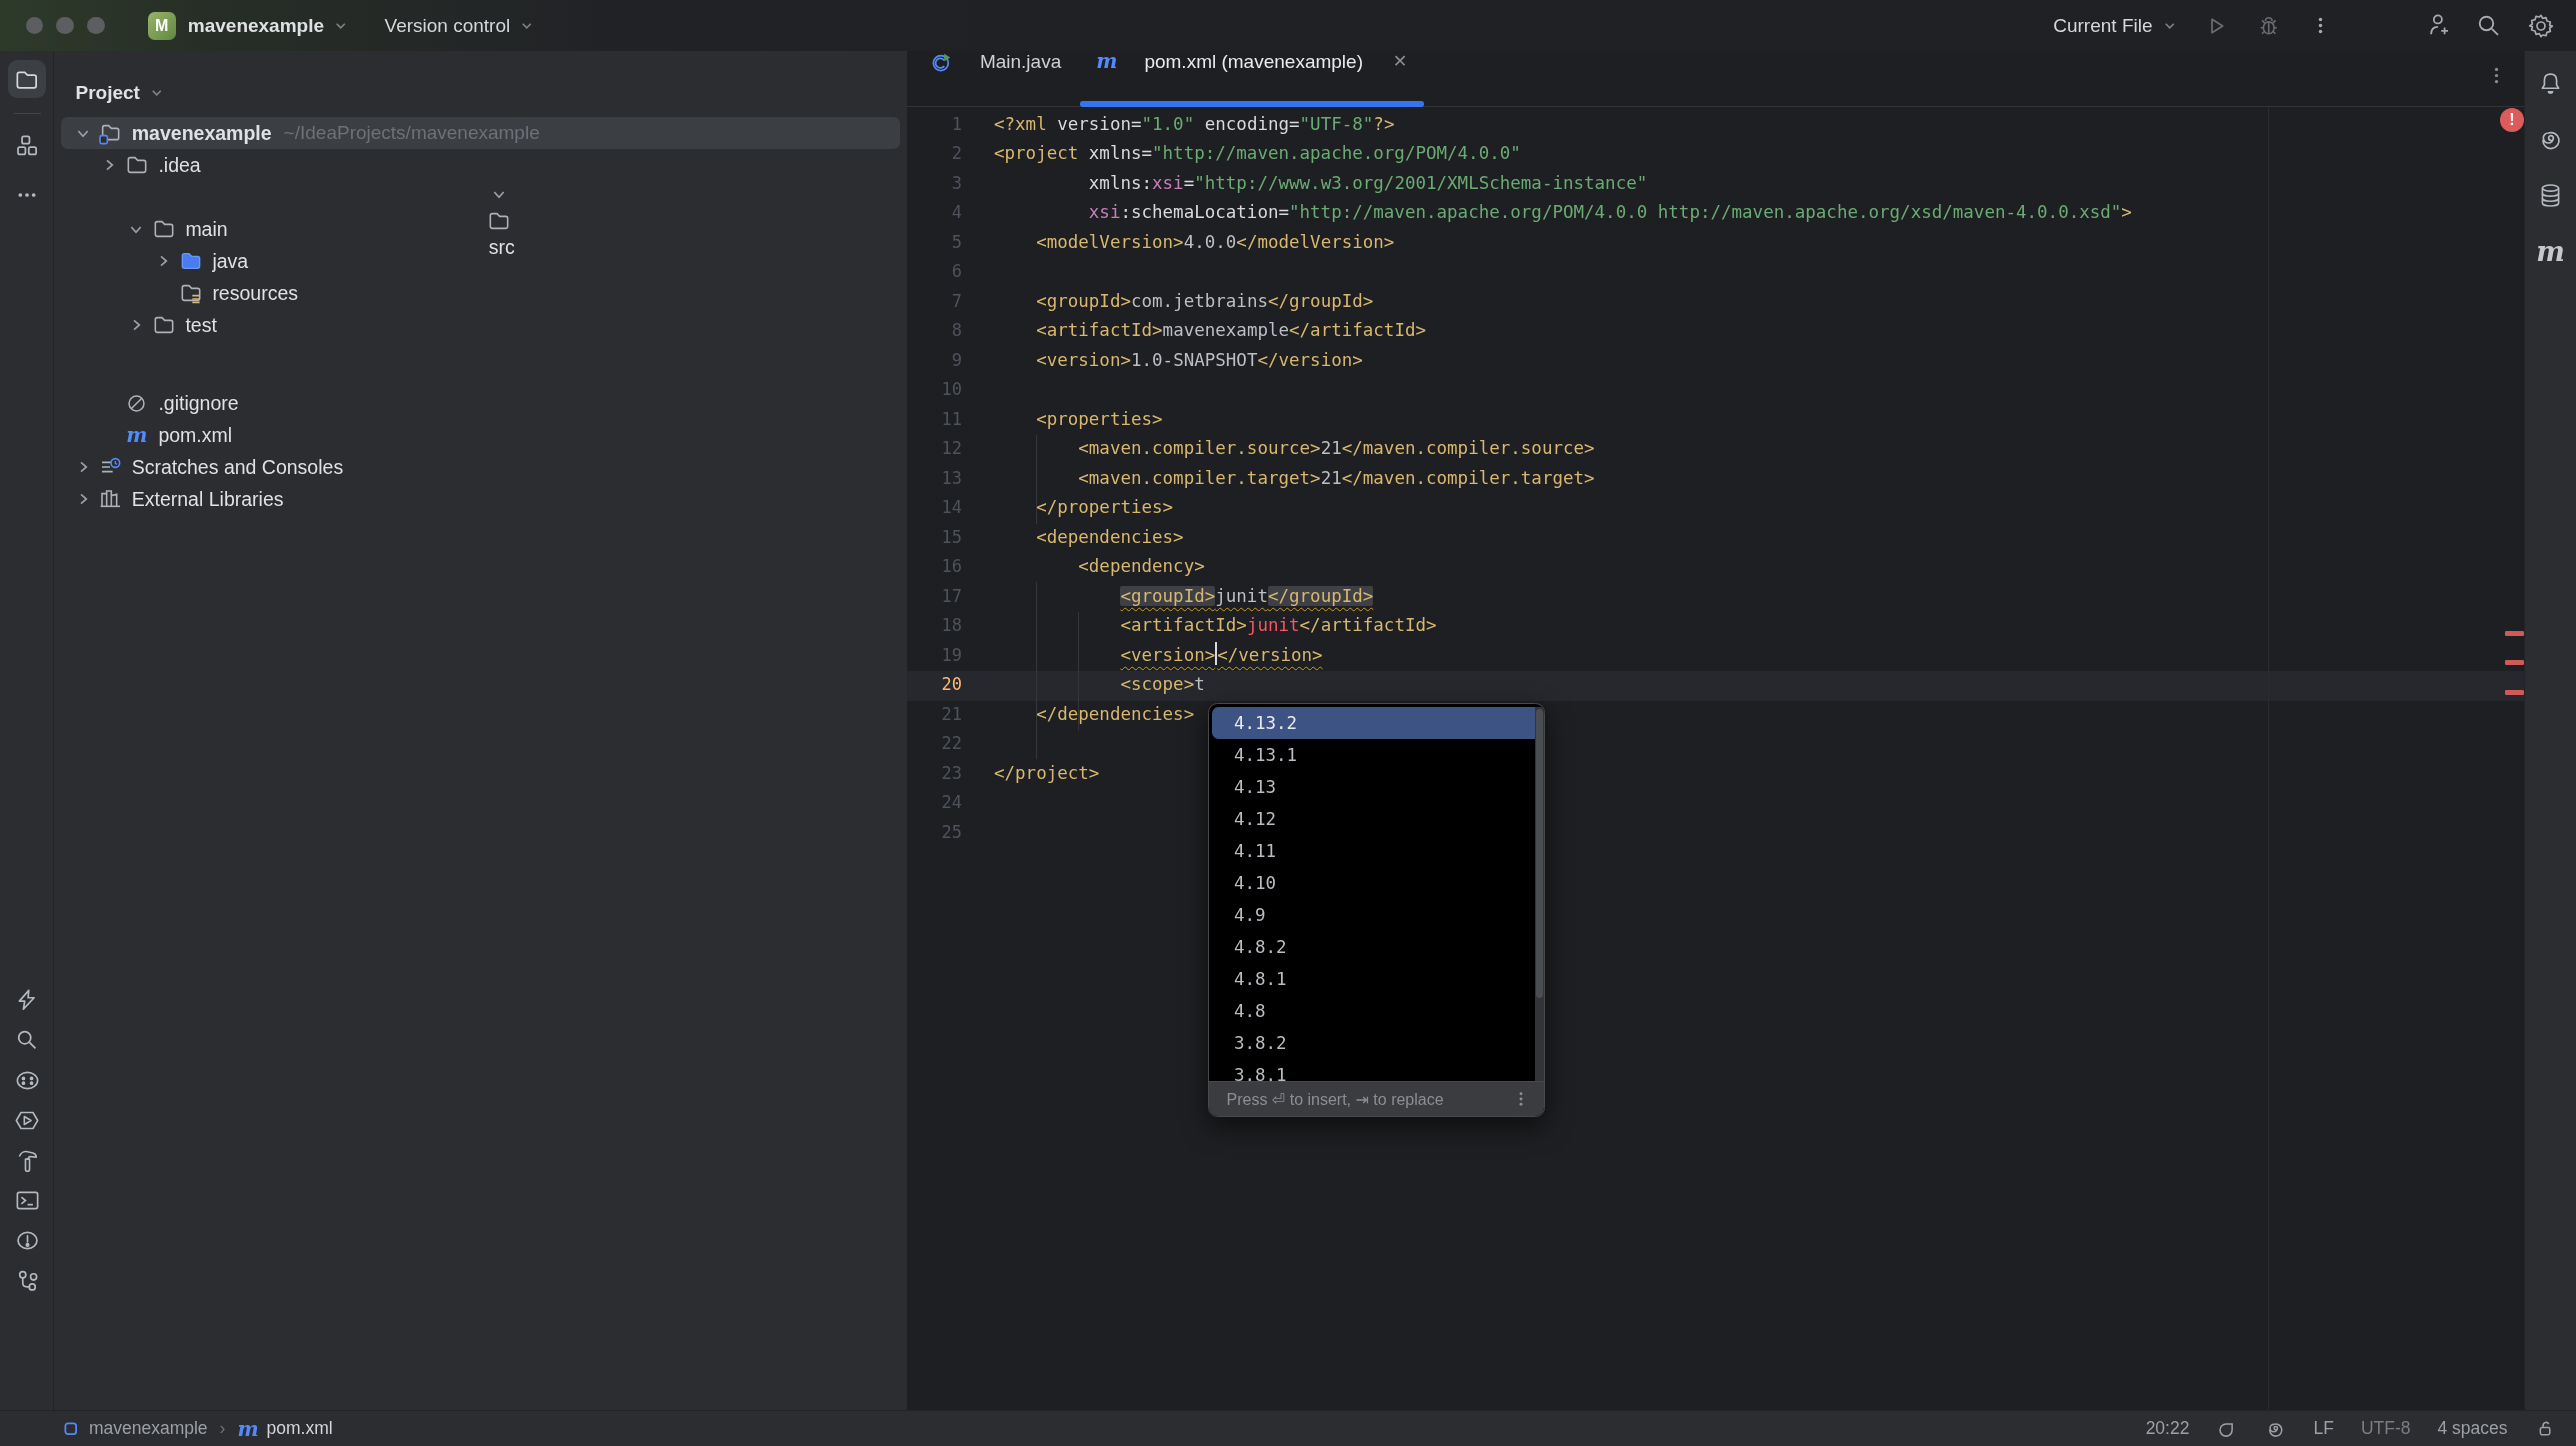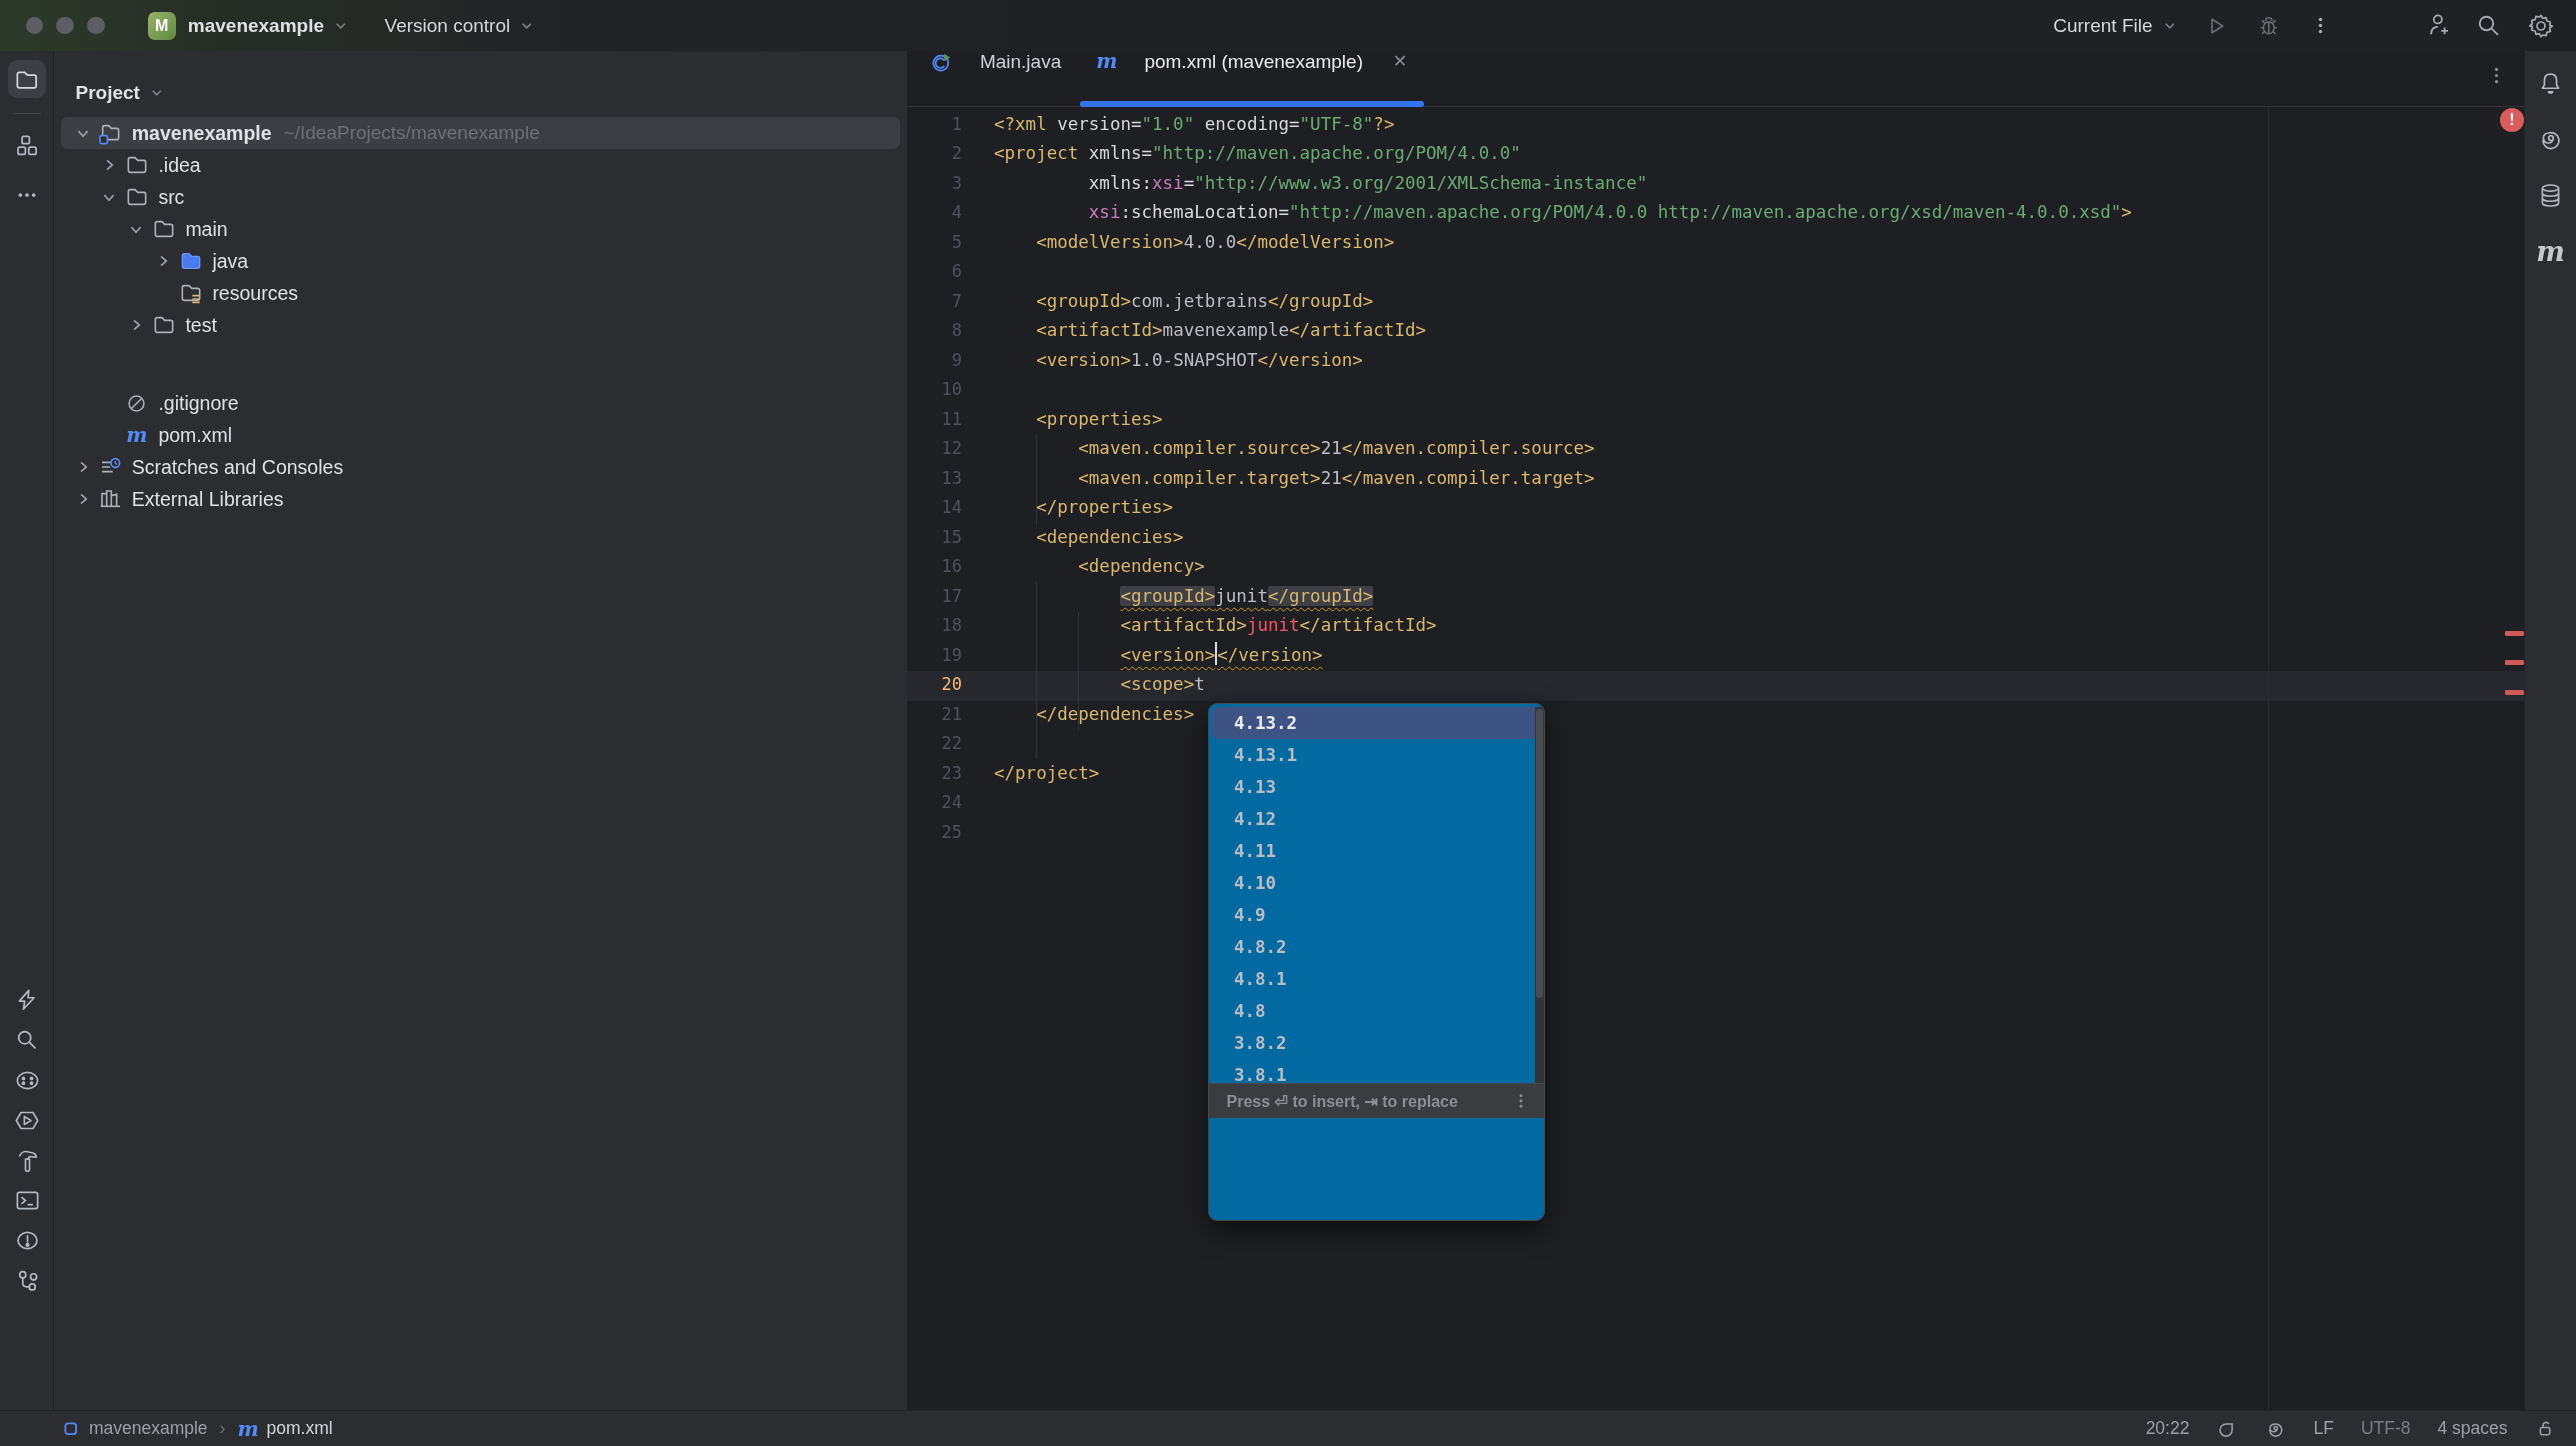--- a/index.html
+++ b/index.html
@@ -82,23 +82,23 @@
   .tok-w { text-decoration:underline; text-decoration-style:wavy; text-decoration-color:#C9A026;
            text-decoration-thickness:1.3px; text-underline-offset:5.4px; }
   .caret { display:inline-block; width:0; height:23px; border-left:2px solid #D7D9DD;
            vertical-align:-4.7px; }
   .stripe { position:absolute; width:19px; height:5.4px; border-radius:1.3px; background:#CF5B56; left:1598px; }
   .err-badge { position:absolute; top:1.3px; left:1593px; width:24px; height:24px; border-radius:50%;
       background:#DB5C5C; color:#fff; font-weight:700; font-size:16px;
       display:flex; align-items:center; justify-content:center; }
 
   
-  .popup { position:absolute; left:301px; top:596px; width:337px; height:518px;
-      background:#0369a1; border:0.7px solid #48494D; border-radius:9.4px; overflow:hidden;
-      box-shadow:0 9.4px 27px rgba(0,0,0,.55); z-index:10; display:flex; flex-direction:column;font-weight:bold; }
+  .popup { position:absolute; left:301px; top:596px; width:337px; height:414px;
+      background:#000000; border:0.7px solid #48494D; border-radius:9.4px; overflow:hidden;
+      box-shadow:0 9.4px 27px rgba(0,0,0,.55); z-index:10; display:flex; flex-direction:column; }
   .plist { position:relative; padding-top:2.7px; height:379px; overflow:hidden; }
   .pitem { height:32px; line-height:32px; margin:0 3.4px; padding-left:21.5px; border-radius:6.7px;
       font-family:"DejaVu Sans Mono", monospace; font-size:17.5px; color:#B9BCC2; }
   .pitem.sel { background:#3D5384; color:#E8EAED; }
   .ptrack { position:absolute; top:2.7px; right:0; width:9.4px; bottom:0; background:#323438; }
   .pthumb { position:absolute; top:2.7px; right:1.3px; width:6.7px; height:289px; border-radius:3.4px; background:#4A4D52; }
   .pfooter { height:35px; background:#3A3C40; border-top:0.7px solid #47494D; display:flex;
       align-items:center; font-size:16px; color:#8C8E93; padding:0 13.4px 0 17.5px; }
   .pfooter .kebab { margin-left:auto; }
 
@@ -301,21 +301,21 @@
                 <path d="M12 8l8 7-8 7" stroke="#9DA0A8" stroke-width="2.5" fill="none"></path>
               </svg>
             </span>
             <span class="t-icon">
               <svg width="24" height="24" viewBox="0 0 36 36" fill="none" stroke="#AEB1B7" stroke-width="2.4">
                 <path d="M5 10q0-3 3-3h7l4 4h9q3 0 3 3v12q0 3-3 3H8q-3 0-3-3z"></path>
               </svg>
             </span>
             <span class="t-label">.idea</span>
           </div>
-          <div class="trow" style="padding-left: 36px;">
+          <div class="trow" style="padding-left: 36px; flex-direction: column;">
             <span class="t-chev">
               <svg width="20" height="20" viewBox="0 0 30 30">
                 <path d="M8 12l7 8 7-8" stroke="#9DA0A8" stroke-width="2.5" fill="none"></path>
               </svg>
             </span>
             <span class="t-icon">
               <svg width="24" height="24" viewBox="0 0 36 36" fill="none" stroke="#AEB1B7" stroke-width="2.4">
                 <path d="M5 10q0-3 3-3h7l4 4h9q3 0 3 3v12q0 3-3 3H8q-3 0-3-3z"></path>
               </svg>
             </span>

